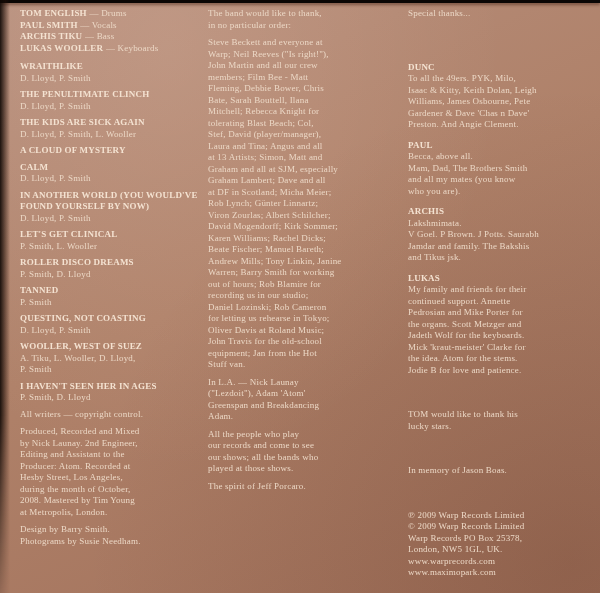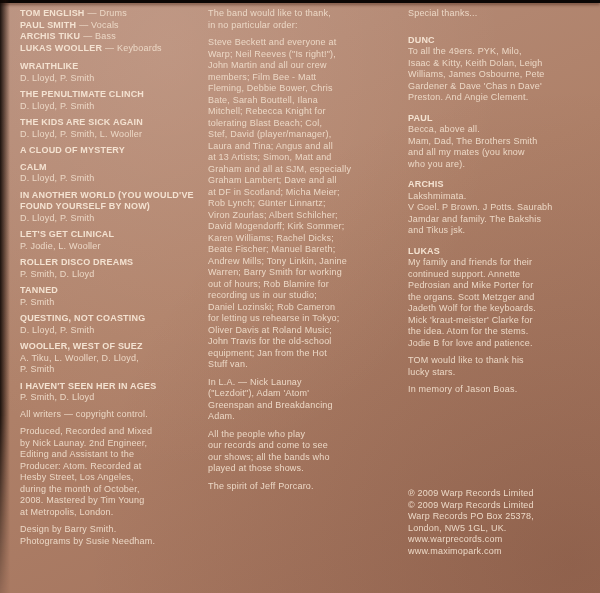--- a/index.html
+++ b/index.html
@@ -4,21 +4,21 @@
 <style>
   html,body{margin:0;padding:0;background:#222;}
   .page{
     position:relative;
     width:600px;height:593px;
     overflow:hidden;
     background:
       radial-gradient(ellipse at 28% 8%, rgba(255,224,204,0.14), rgba(255,224,204,0) 55%),
       radial-gradient(ellipse at 95% 95%, rgba(60,25,10,0.18), rgba(60,25,10,0) 60%),
       linear-gradient(155deg,#b78f7d 0%, #af8169 45%, #a1705a 100%);
-    font-family:Liberation Sans, sans-serif;
+    font-family:Liberation Serif, serif;
     font-size:9px;
     line-height:11.5px;
     letter-spacing:0.2px;
     color:#ecd8c6;
   }
   .edge-top{
     position:absolute;top:0;left:0;width:600px;height:3px;
     background:#0b0604;
     box-shadow:0 2px 3px rgba(70,35,20,0.55);
   }
@@ -31,21 +31,21 @@
   .cols{
     position:relative;
     display:flex;
     padding:8px 5px 10px 20px;
     height:575px;
     box-sizing:border-box;
   }
   .col{flex:none;}
   .col-left{width:178px;}
   .col-mid{width:190px;margin-left:10px;}
-  .col-right{width:187px;margin-left:10px;display:flex;flex-direction:column;}
+  .col-right{width:187px;margin-left:10px;display:flex;flex-direction:column;gap:27px;}
   p{margin:0 0 6px 0;}
   .pre{white-space:pre-line;}
   .b{font-weight:bold;color:#f4e2d1;}
   .members{margin-bottom:7px;}
   .track{margin-bottom:5px;}
   .sec{margin-bottom:6px;margin-top:9px;}
   .sec .b{display:block;}
   .role{margin-left:0.6ch;}
   .label{margin-top:auto;margin-bottom:8px;}
 </style>
@@ -97,21 +97,21 @@
           </div>
 
           <div class="track">
             <div class="b pre">IN ANOTHER WORLD (YOU WOULD'VE
 FOUND YOURSELF BY NOW)</div>
             <div class="pre">D. Lloyd, P. Smith</div>
           </div>
 
           <div class="track">
             <div class="b pre">LET'S GET CLINICAL</div>
-            <div class="pre">P. Jodie, L. Wooller</div>
+            <div class="pre">P. Smith, L. Wooller</div>
           </div>
 
           <div class="track">
             <div class="b pre">ROLLER DISCO DREAMS</div>
             <div class="pre">P. Smith, D. Lloyd</div>
           </div>
 
           <div class="track">
             <div class="b pre">TANNED</div>
             <div class="pre">P. Smith</div>

